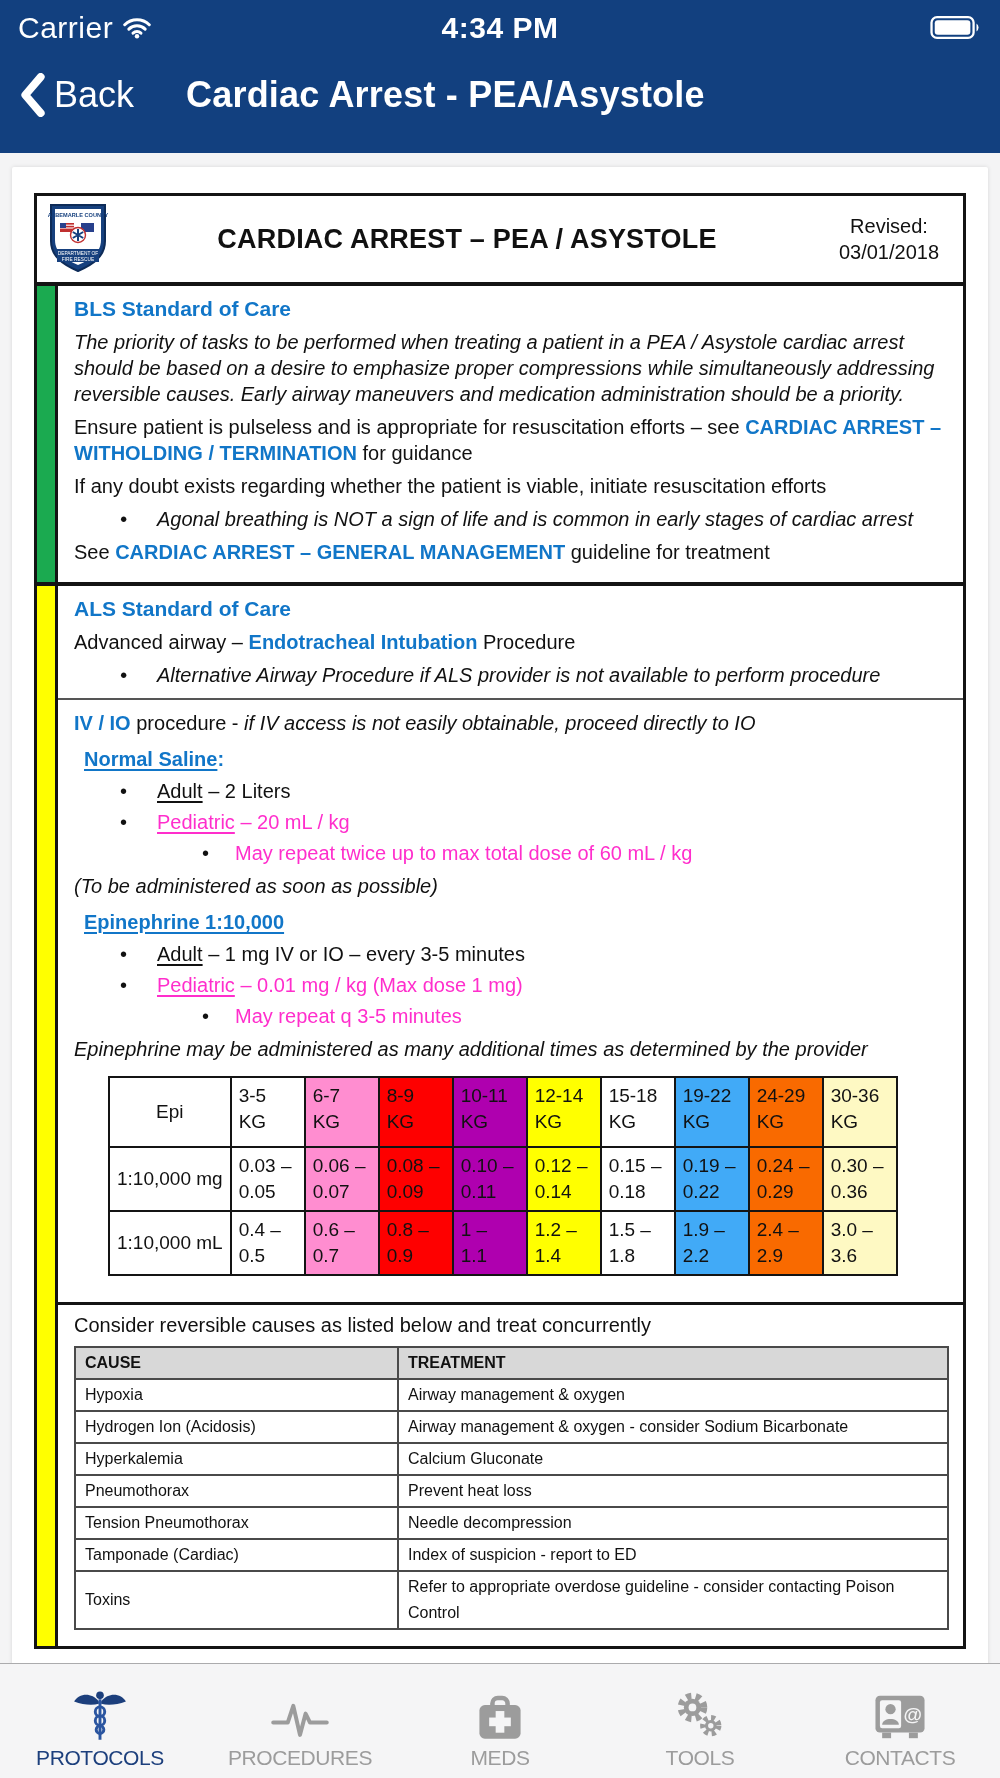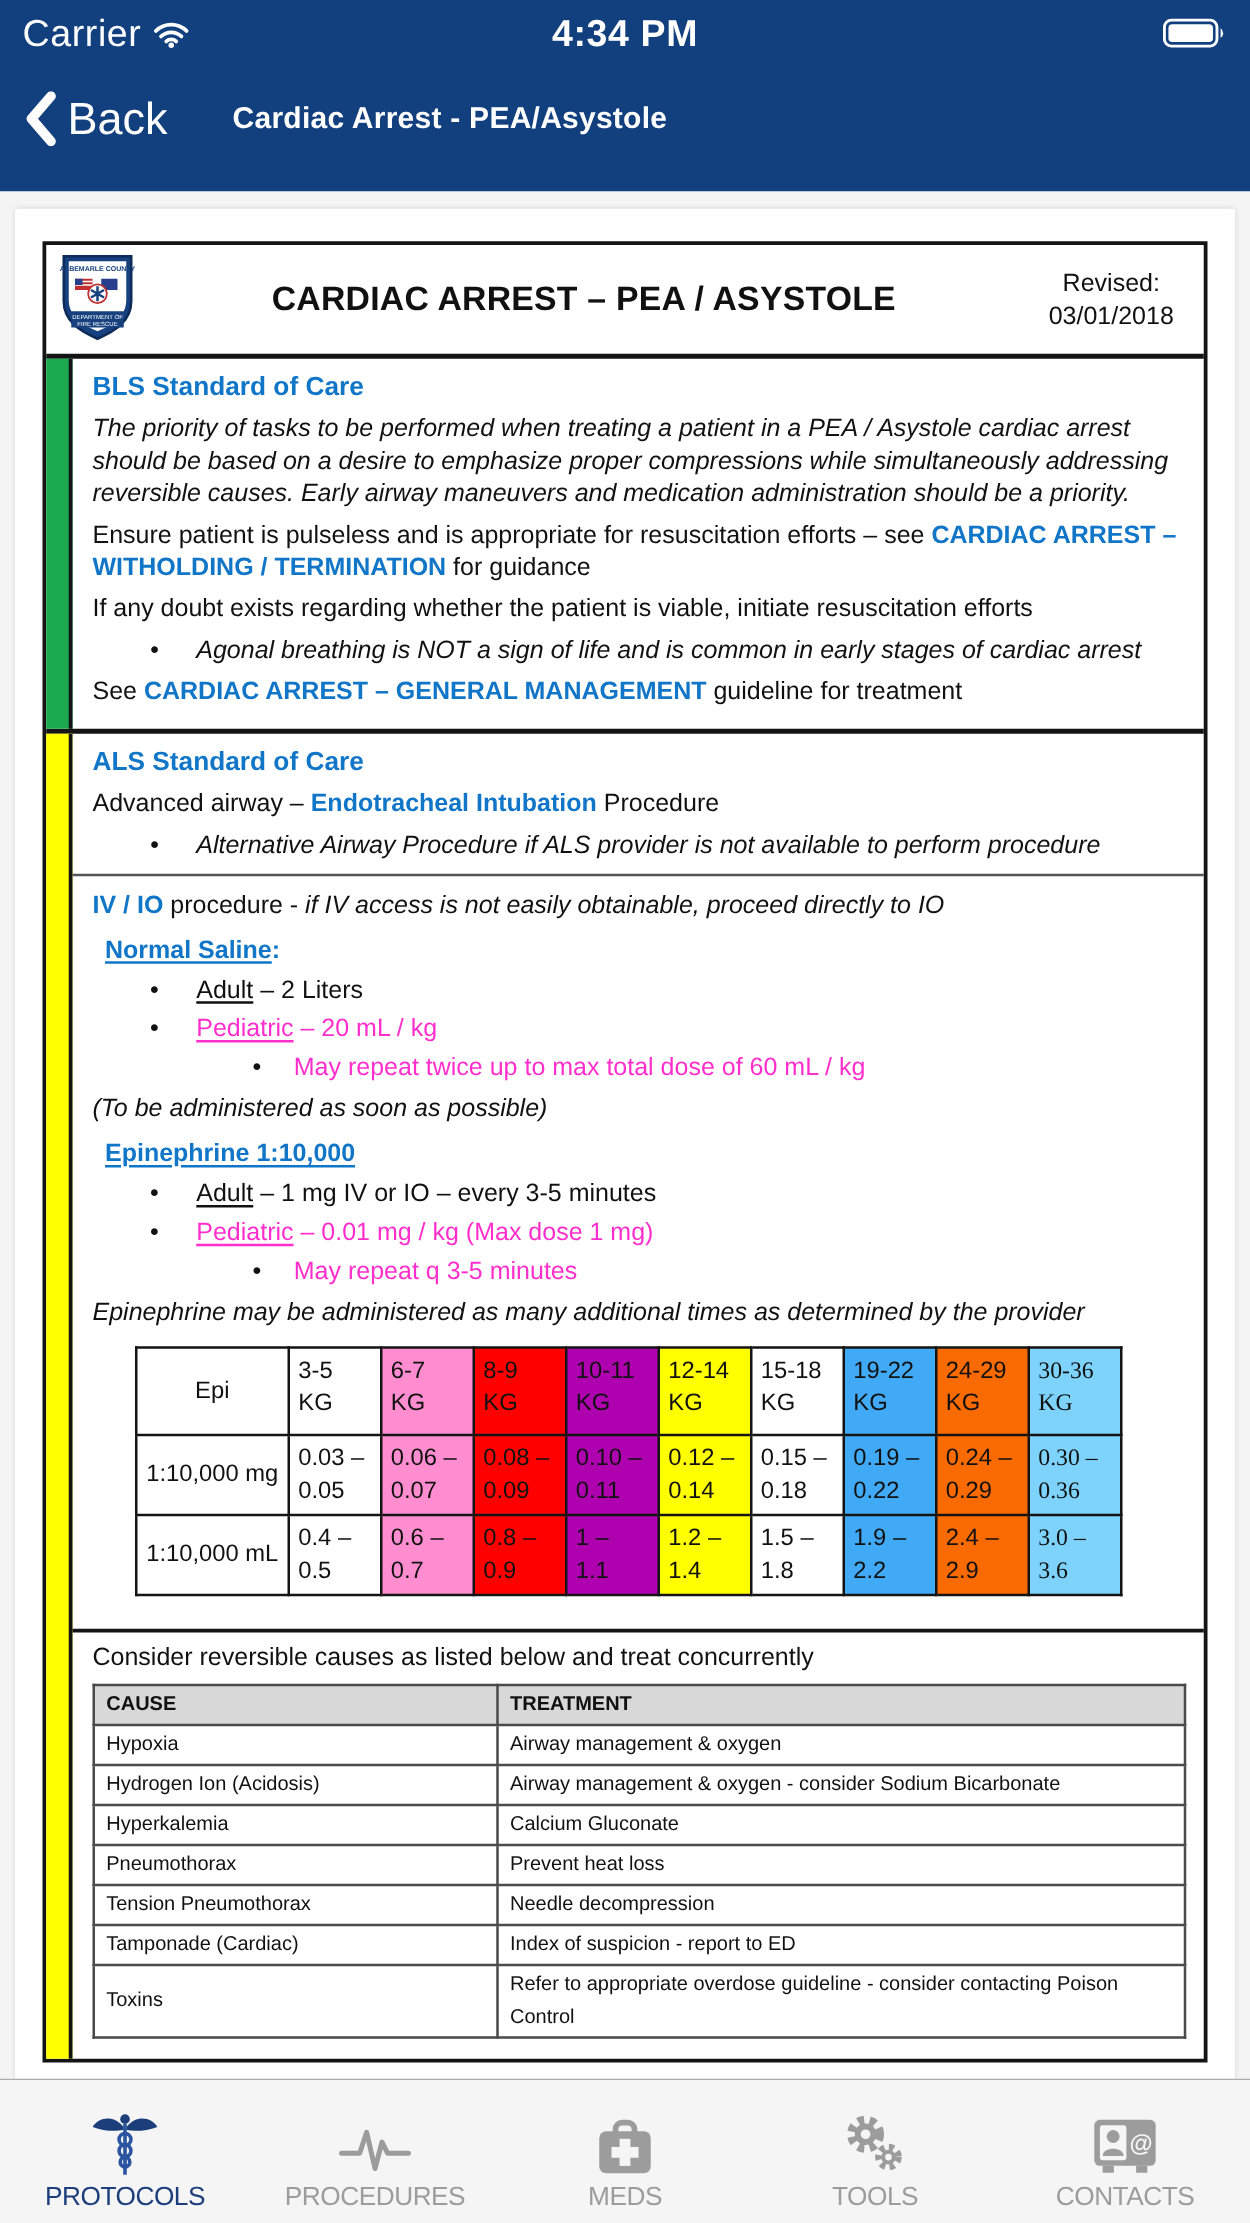--- a/index.html
+++ b/index.html
@@ -10,21 +10,21 @@
   
   .top-chrome { position:absolute; top:0; left:0; right:0; height:153px; background:#12407f; z-index:30; }
   .status-bar { display:flex; align-items:center; height:50px; padding:6px 18px 0 18px; color:#fff; }
   .carrier { font-size:30px; letter-spacing:.5px; }
   .wifi { margin-left:10px; margin-top:4px; }
   .time { position:absolute; left:0; right:0; text-align:center; font-size:30px; font-weight:bold; letter-spacing:.5px; pointer-events:none; }
   .battery { margin-left:auto; margin-top:2px; }
   .nav-bar { display:flex; align-items:center; height:90px; padding:0 20px; color:#fff; }
   .back-btn { display:flex; align-items:center; cursor:pointer; }
   .back-label { font-size:36px; margin-left:8px; }
-  .nav-title { font-size:24px; font-weight:bold; margin-left:52px; letter-spacing:.2px; }
+  .nav-title { font-size:36px; font-weight:bold; margin-left:52px; letter-spacing:.2px; }
 
   
   .scroll-view { position:absolute; top:153px; bottom:115px; left:0; right:0; overflow:hidden; background:#f4f4f5; }
   .card { margin:14px 12px 0 12px; background:#fff; min-height:1600px; padding:26px 22px 0 22px; border-radius:2px; box-shadow:0 0 4px rgba(0,0,0,.12); }
   .docbox { border:3px solid #141414; background:#fff; color:#111; }
 
   
   .doc-header { display:flex; align-items:center; border-bottom:4px solid #141414; padding:5px 10px; }
   .doc-title { flex:1; text-align:center; font-size:27px; font-weight:bold; letter-spacing:.2px; }
   .revised { width:128px; text-align:center; font-size:20px; line-height:26px; }
@@ -59,21 +59,21 @@
   table.epi .rowlab { vertical-align:middle; white-space:nowrap; }
   table.epi .hcell { height:70px; }
   table.epi th { width:74px; }
   .c-white { background:#ffffff; }
   .c-pink { background:#ff8dd0; }
   .c-red { background:#fe0000; }
   .c-purple { background:#af00af; }
   .c-yellow { background:#ffff00; }
   .c-blue { background:#41aaf7; }
   .c-orange { background:#f96a00; }
-  .c-green { background:#7dd3fc;font-family:Liberation Serif, serif; }
+  .c-green { background:#fef9c3; }
 
   
   table.causes { border-collapse:collapse; width:100%; margin:8px 0 6px 0; font-size:16px; }
   table.causes th, table.causes td { border:2px solid #4a4a4a; padding:2px 9px; text-align:left; line-height:26px; }
   table.causes th { background:#d8d8d8; font-weight:bold; }
   table.causes .cause-col { width:37%; }
 
   
   .tab-bar { position:absolute; bottom:0; left:0; right:0; height:115px; background:#f5f5f6; border-top:1px solid #ababad; display:flex; z-index:40; }
   .tab-item { flex:1; display:flex; flex-direction:column; align-items:center; justify-content:flex-end; padding-bottom:8px; cursor:pointer; color:#9c9c9c; }

